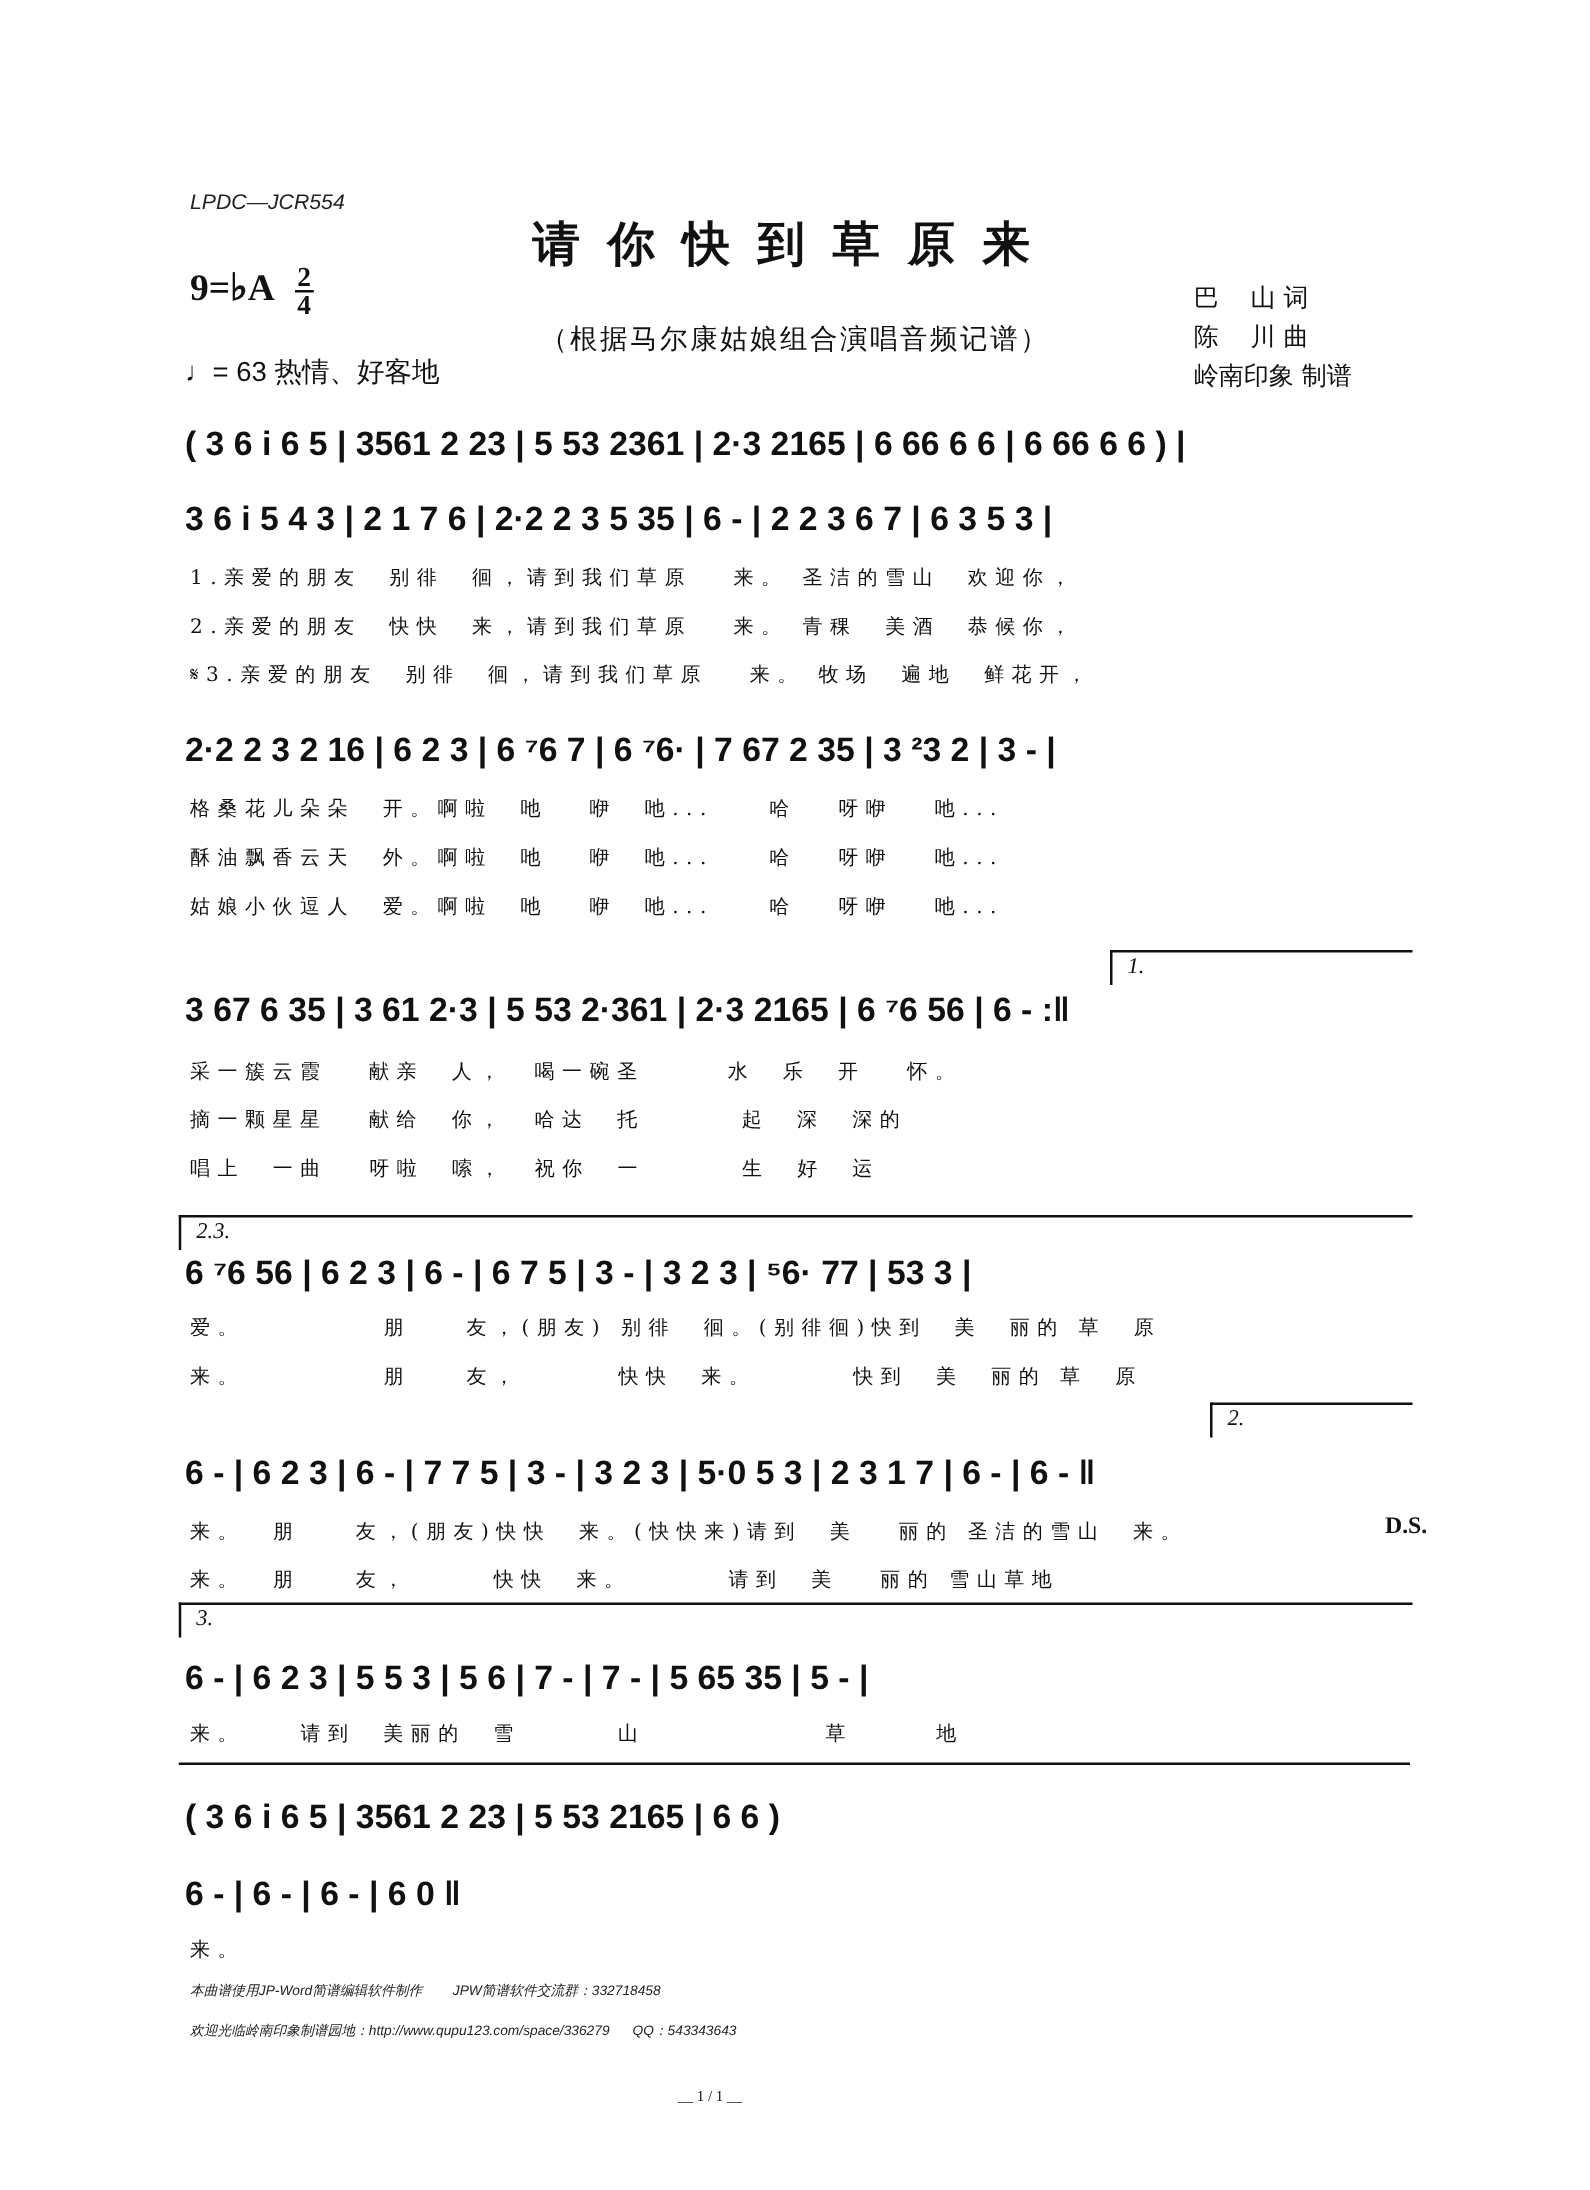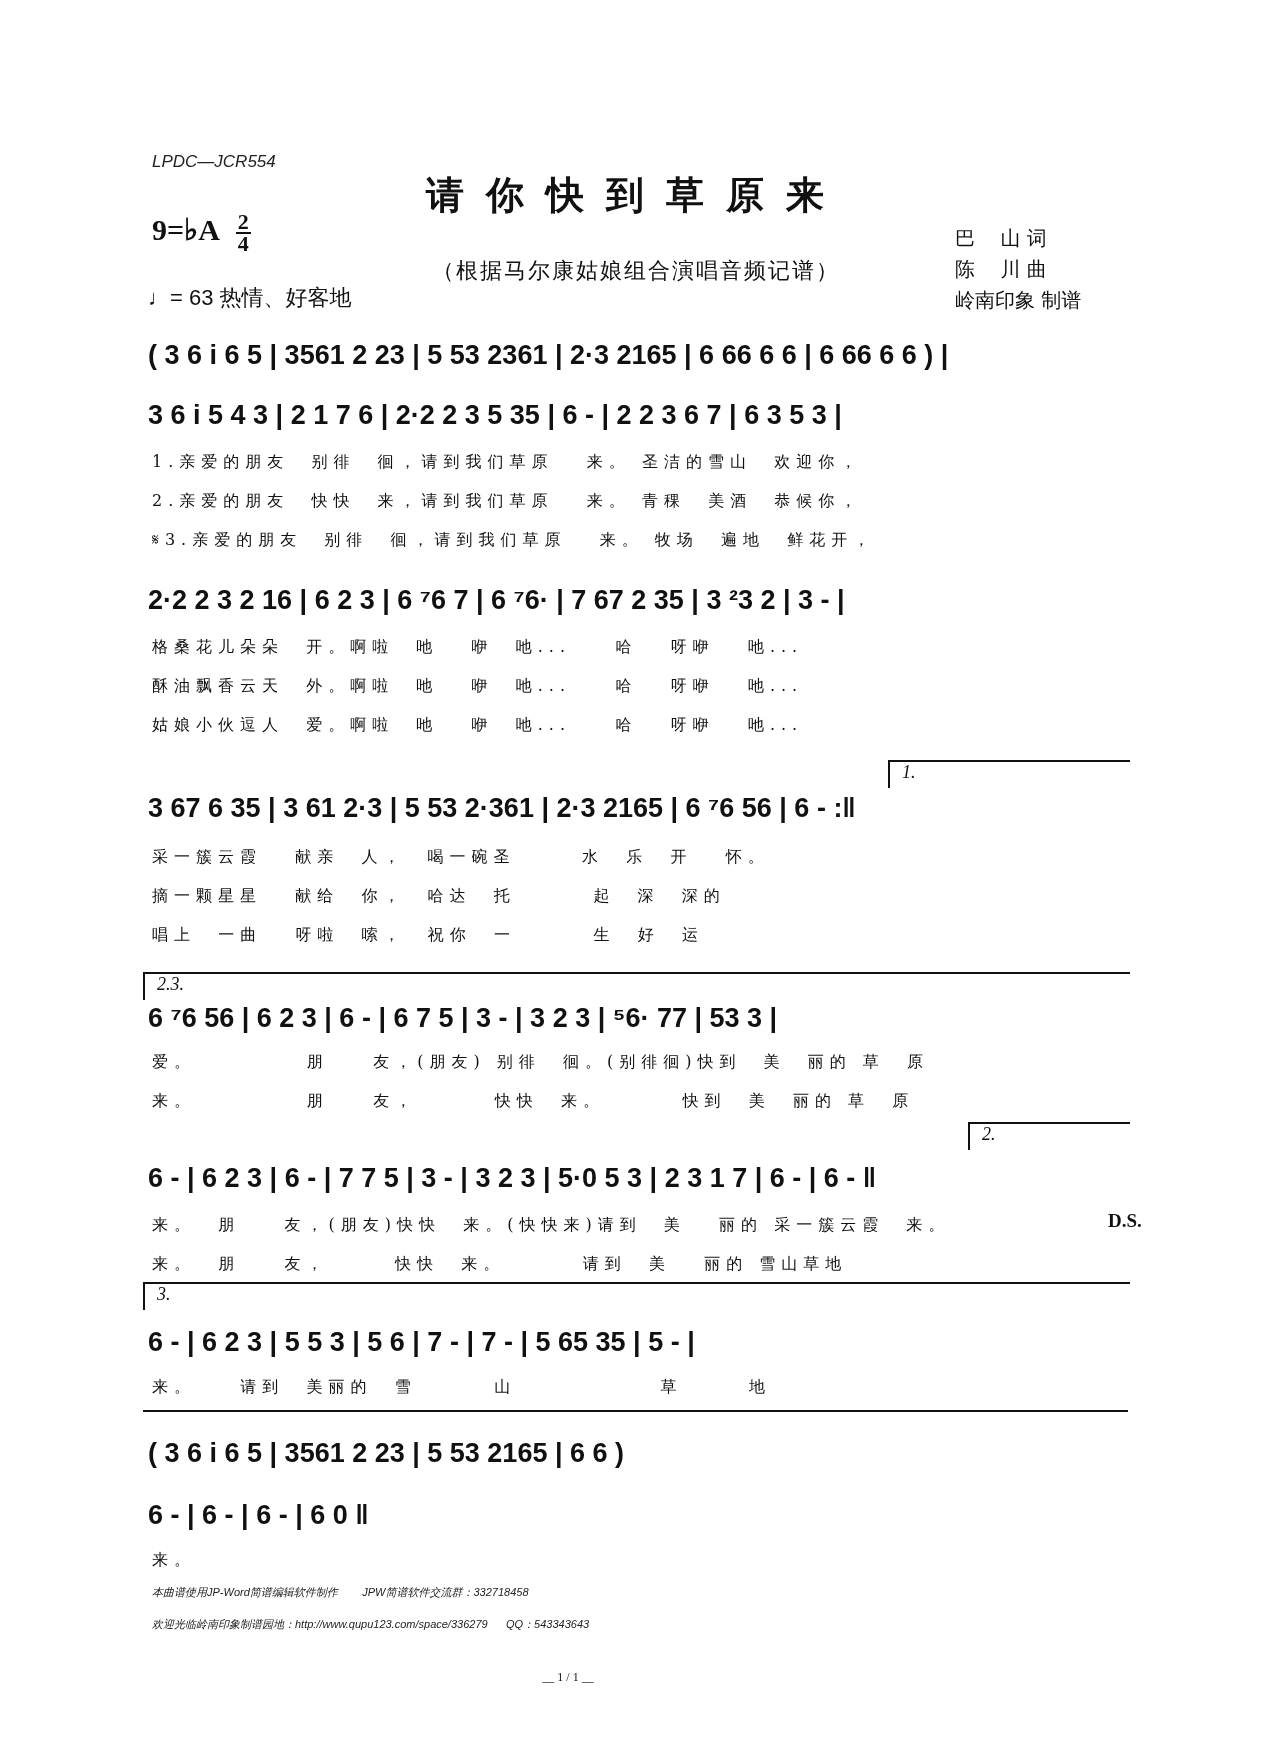--- a/index.html
+++ b/index.html
@@ -75,21 +75,21 @@
   <span>6 ⁷6 56 | 6 2 3 | 6 - | 6 7 5 | 3 - | 3 2 3 | ⁵6· 77 | 53 3 |</span>
 </div>
 <div class="abs lyric" style="top:1052px">爱。          朋    友，(朋友) 别徘  徊。(别徘徊)快到  美  丽的 草  原</div>
 <div class="abs lyric" style="top:1091px">来。          朋    友，       快快  来。       快到  美  丽的 草  原</div>
 
 <div class="abs volta" style="left:968px; top:1122px; width:160px;"><span>2.</span></div>
 <div class="abs row" style="top:1163px">
   <span>6 - | 6 2 3 | 6 - | 7 7 5 | 3 - | 3 2 3 | 5·0 5 3 | 2 3 1 7 | 6 - | 6 - ‖</span>
 </div>
 <div class="abs ds" style="left:1108px; top:1210px;">D.S.</div>
-<div class="abs lyric" style="top:1215px">来。  朋    友，(朋友)快快  来。(快快来)请到  美   丽的 采一簇云霞  来。</div>
+<div class="abs lyric" style="top:1215px">来。  朋    友，(朋友)快快  来。(快快来)请到  美   丽的 圣洁的雪山  来。</div>
 <div class="abs lyric" style="top:1254px">来。  朋    友，      快快  来。       请到  美   丽的 雪山草地</div>
 
 <div class="abs volta" style="left:143px; top:1282px; width:985px;"><span>3.</span></div>
 <div class="abs row" style="top:1327px">
   <span>6 - | 6 2 3 | 5 5 3 | 5 6 | 7 - | 7 - | 5 65 35 | 5 - |</span>
 </div>
 <div class="abs lyric" style="top:1377px">来。    请到  美丽的  雪       山             草      地</div>
 
 <div class="abs rule" style="left:143px; top:1410px; width:985px;"></div>
 <div class="abs row" style="top:1438px">

